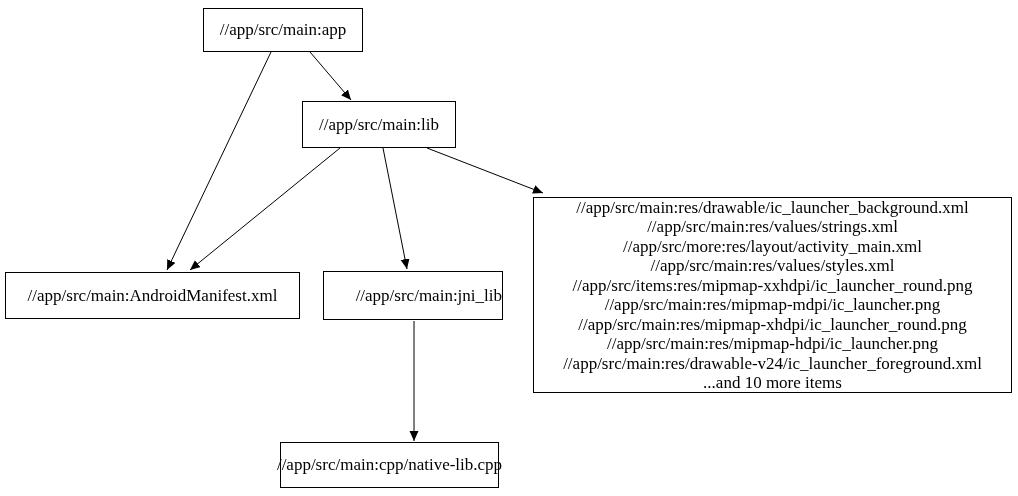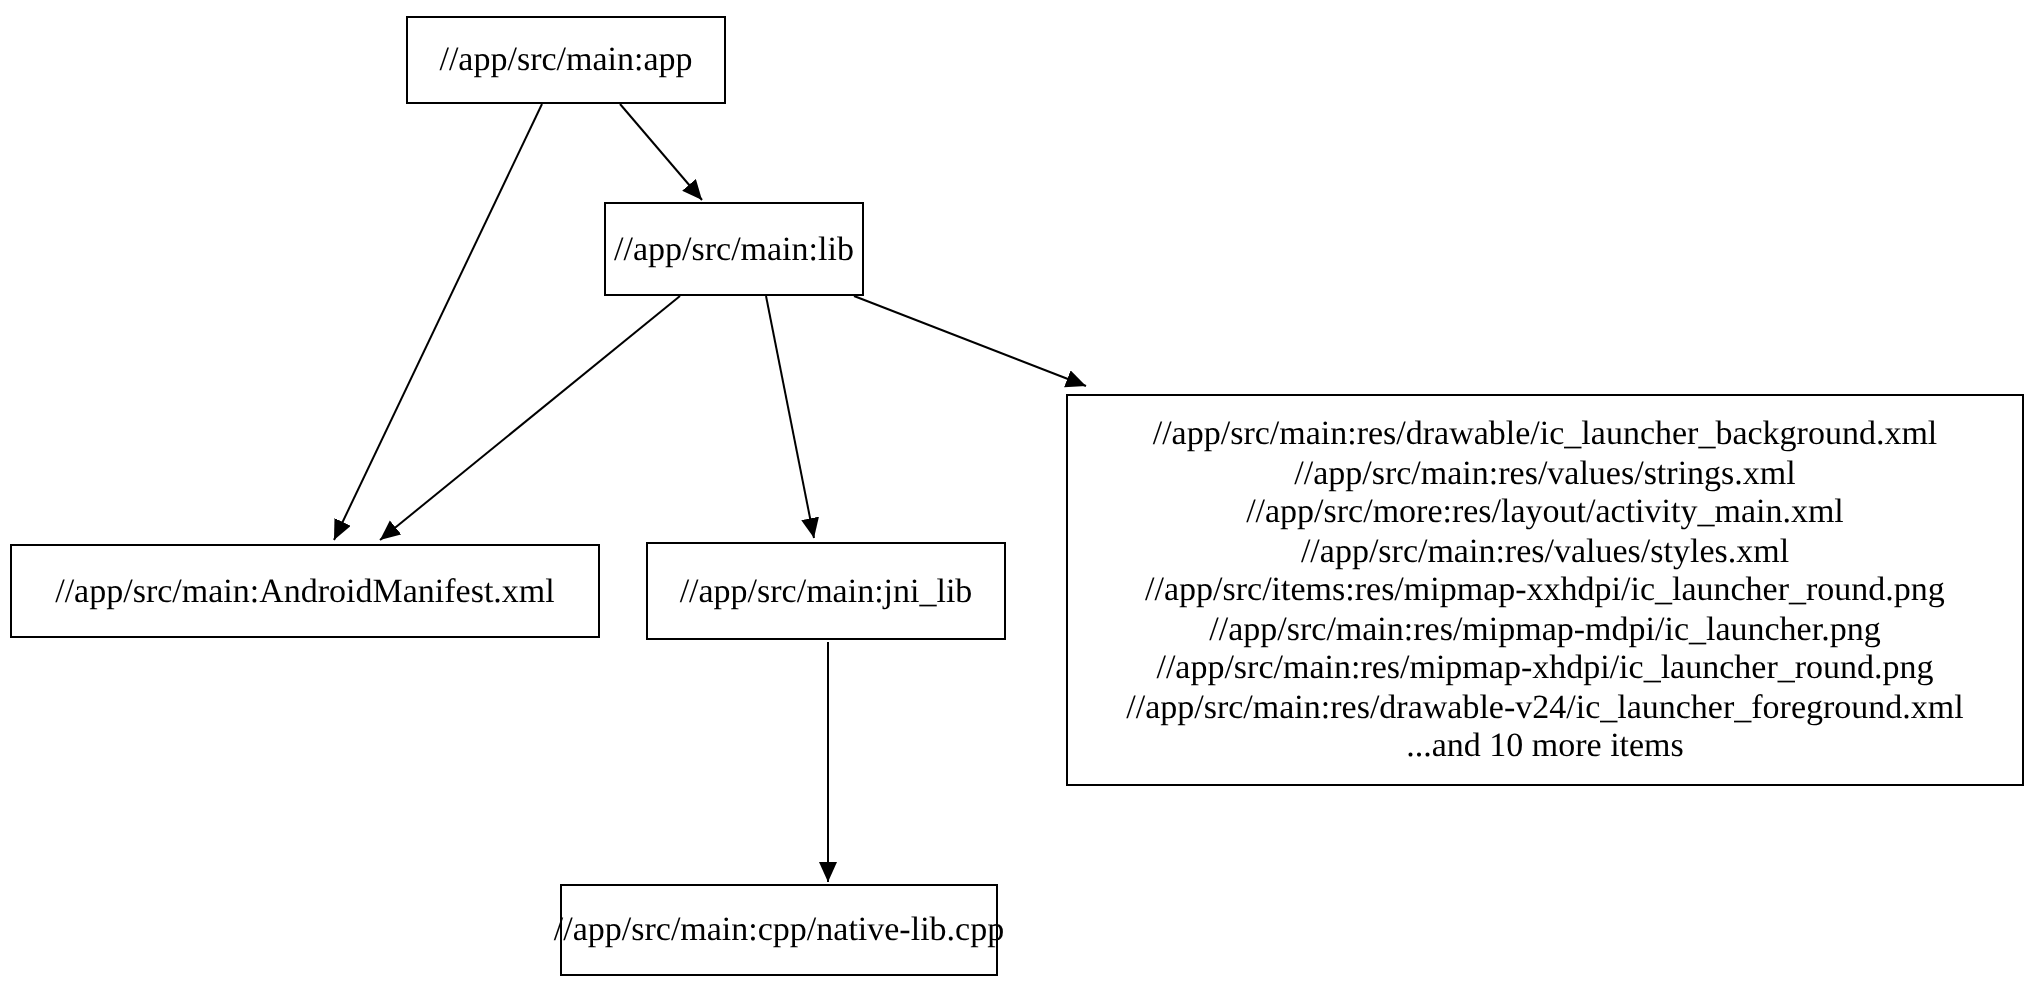--- a/index.html
+++ b/index.html
@@ -62,40 +62,41 @@
     <line x1="340" y1="148" x2="190" y2="270" stroke="#000000" stroke-width="1" marker-end="url(#arrow)"></line>
     <line x1="383" y1="148" x2="407" y2="269" stroke="#000000" stroke-width="1" marker-end="url(#arrow)"></line>
     <line x1="427" y1="148" x2="543" y2="193" stroke="#000000" stroke-width="1" marker-end="url(#arrow)"></line>
     <line x1="414" y1="321" x2="414" y2="441" stroke="#000000" stroke-width="1" marker-end="url(#arrow)"></line>
   </svg>
 
   <div class="node" style="left:203px; top:8px; width:160px; height:44px;">
     <span>//app/src/main:app</span>
   </div>
 
-  <div class="node" style="left:302px; top:101px; width:130px; height:47px;">
+  <div class="node" style="left:302px; top:101px; width:154px; height:47px;">
     <span>//app/src/main:lib</span>
   </div>
 
   <div class="node" style="left:5px; top:272px; width:295px; height:47px;">
     <span>//app/src/main:AndroidManifest.xml</span>
   </div>
 
-  <div class="node" style="left:323px; top:271px; width:180px; height:49px;">
+  <div class="node" style="left:323px; top:271px; width:180px; height:49px;justify-content:flex-end;">
     <span>//app/src/main:jni_lib</span>
   </div>
 
   <div class="node node-multiline" style="left:533px; top:197px; width:479px; height:196px;">
     <div class="node-line">//app/src/main:res/drawable/ic_launcher_background.xml</div>
     <div class="node-line">//app/src/main:res/values/strings.xml</div>
     <div class="node-line">//app/src/more:res/layout/activity_main.xml</div>
     <div class="node-line">//app/src/main:res/values/styles.xml</div>
     <div class="node-line">//app/src/items:res/mipmap-xxhdpi/ic_launcher_round.png</div>
     <div class="node-line">//app/src/main:res/mipmap-mdpi/ic_launcher.png</div>
     <div class="node-line">//app/src/main:res/mipmap-xhdpi/ic_launcher_round.png</div>
+    <div class="node-line">//app/src/main:res/mipmap-hdpi/ic_launcher.png</div>
     <div class="node-line">//app/src/main:res/drawable-v24/ic_launcher_foreground.xml</div>
     <div class="node-line">...and 10 more items</div>
   </div>
 
   <div class="node" style="left:280px; top:442px; width:219px; height:46px;">
     <span>//app/src/main:cpp/native-lib.cpp</span>
   </div>
 
 </div>
 

